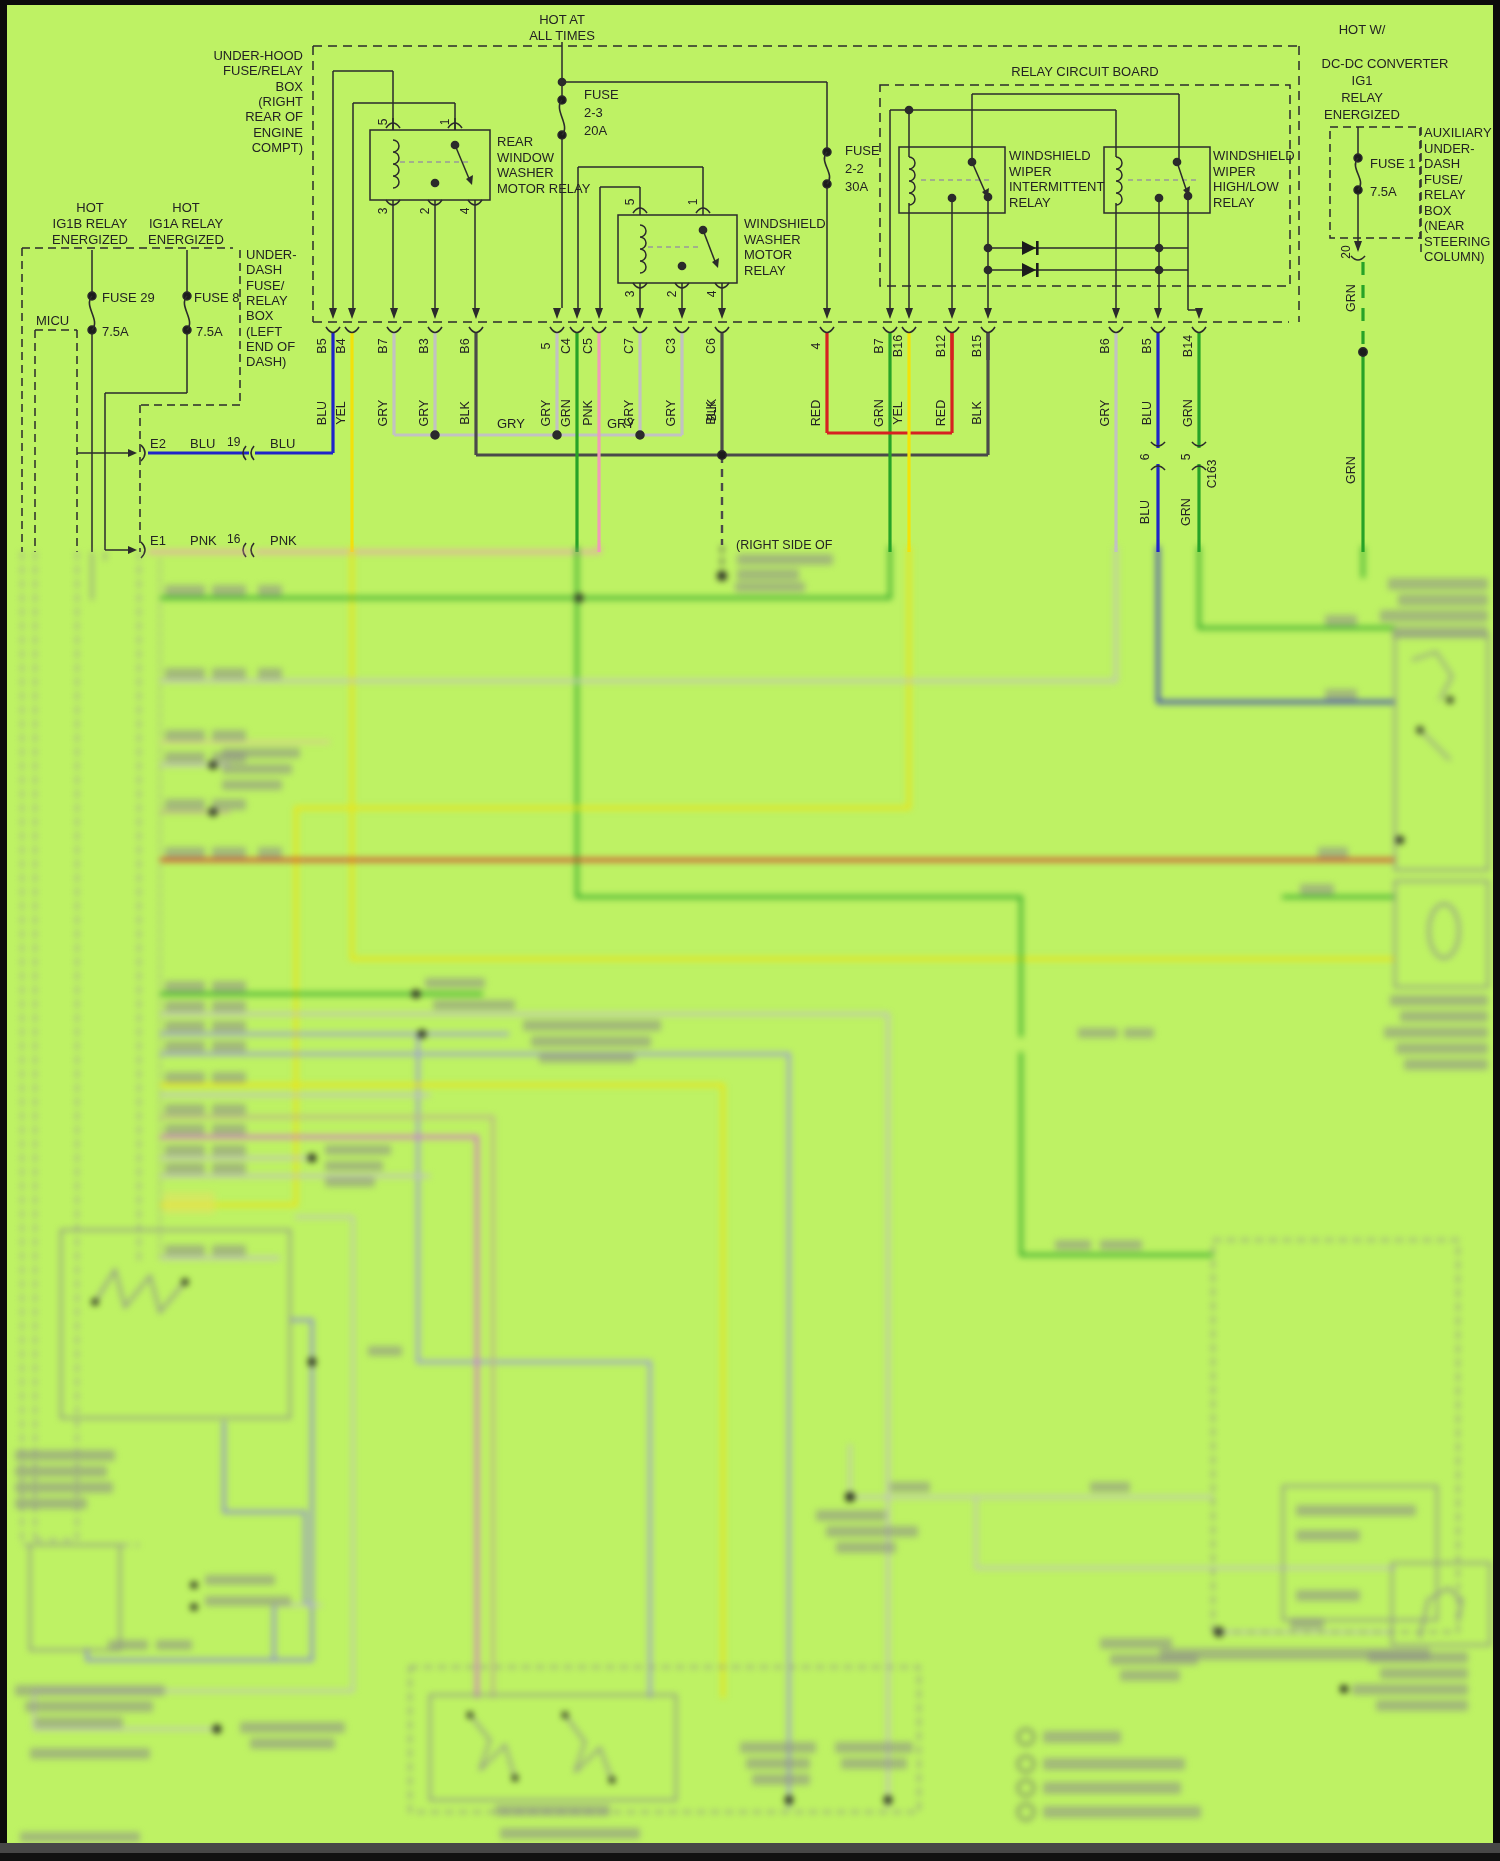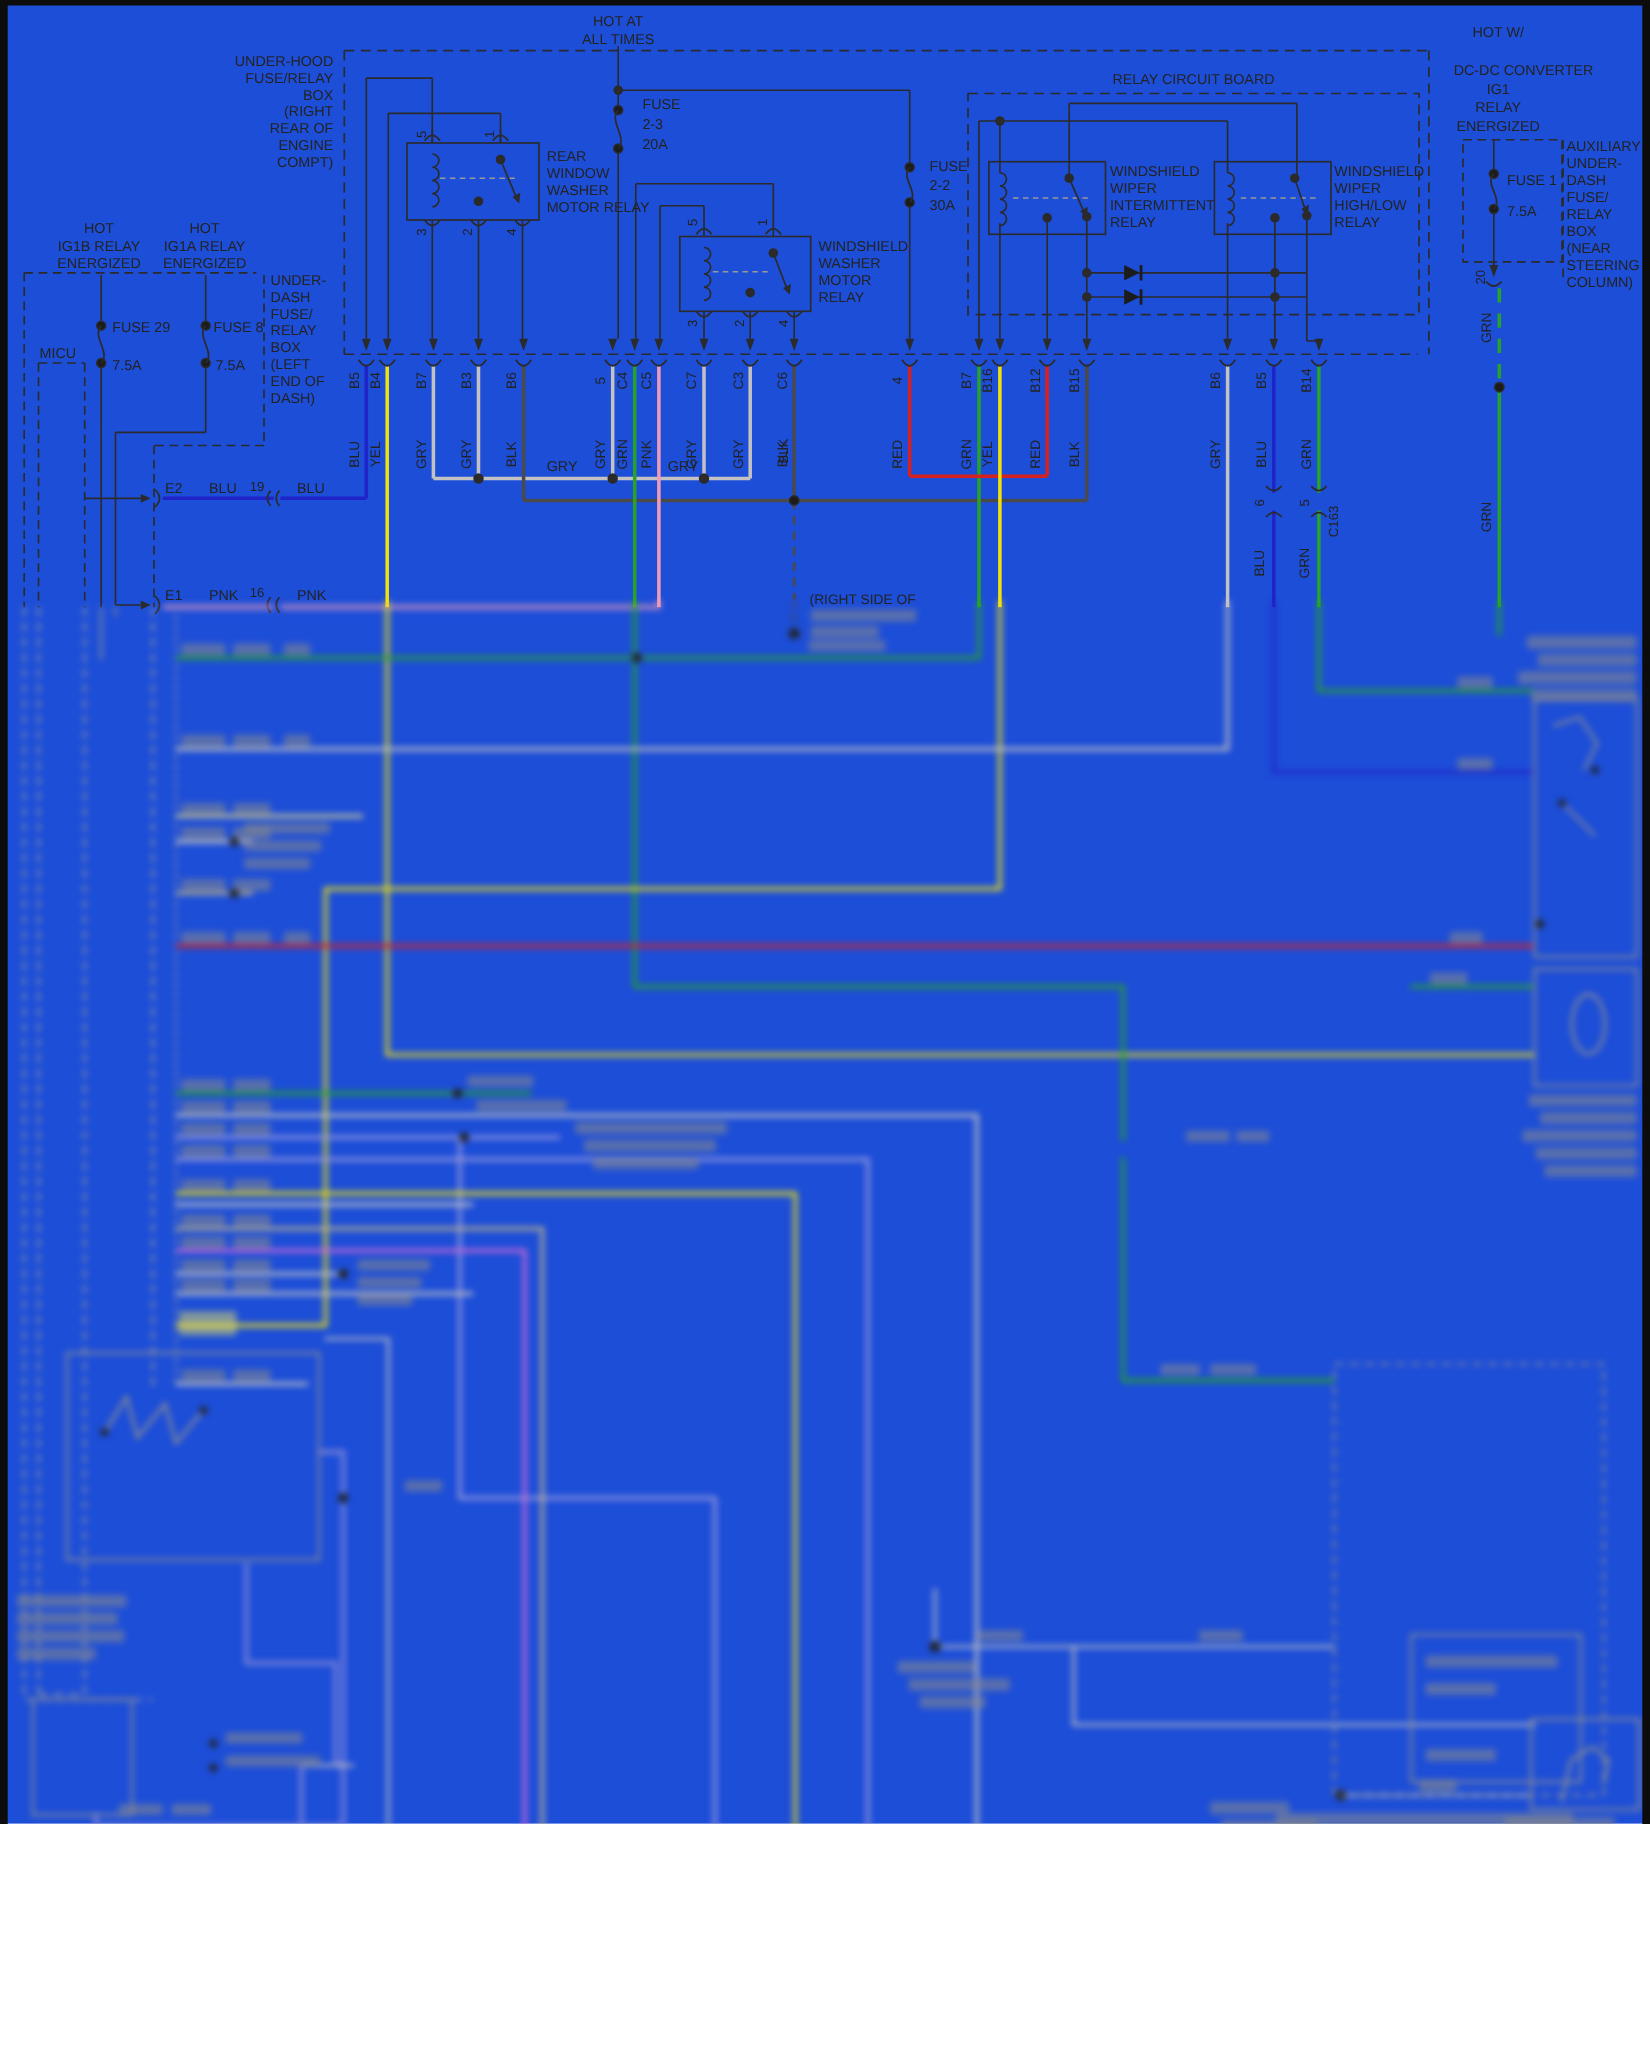--- a/index.html
+++ b/index.html
@@ -1,16 +1,16 @@
 <!DOCTYPE html>
 <html><head>
 <meta charset="utf-8">
 <style>
   html,body{margin:0;padding:0;background:#fff;}
-  .stage{position:relative;width:1500px;height:1658px;background:#1d4ed8;overflow:hidden;
+  .stage{position:relative;width:1500px;height:1861px;background:#bef264;overflow:hidden;
          font-family:"Liberation Sans",sans-serif;}
   svg{position:absolute;left:0;top:0;}
   svg text{font-family:"Liberation Sans","DejaVu Sans",sans-serif;fill:#232323;}
   .blurlayer{filter:blur(3.1px);}
   .wire{fill:none;stroke-linecap:butt;stroke-linejoin:miter;}
 </style>
 </head>
 <body>
 
 <div class="stage">

